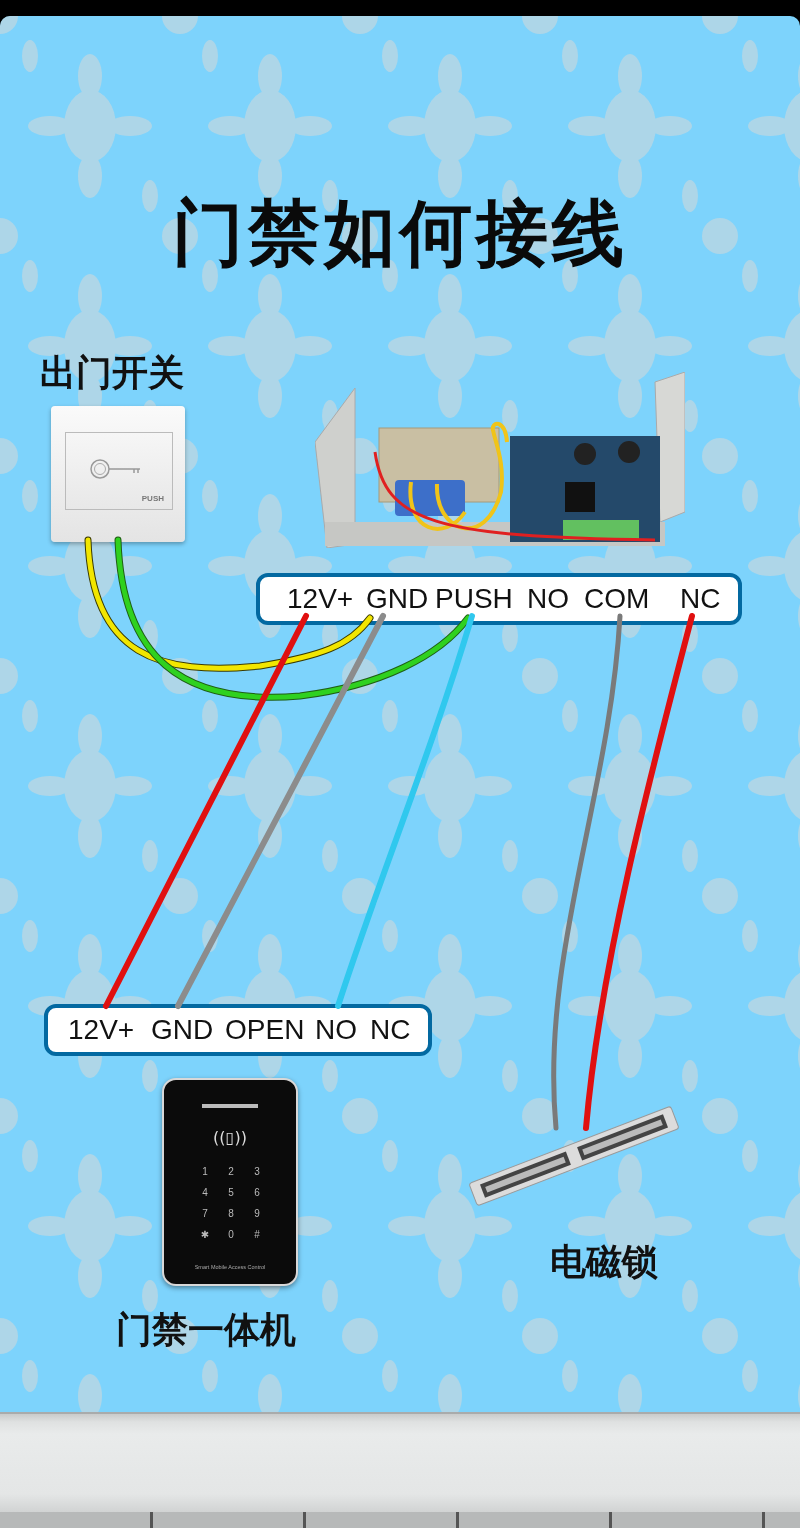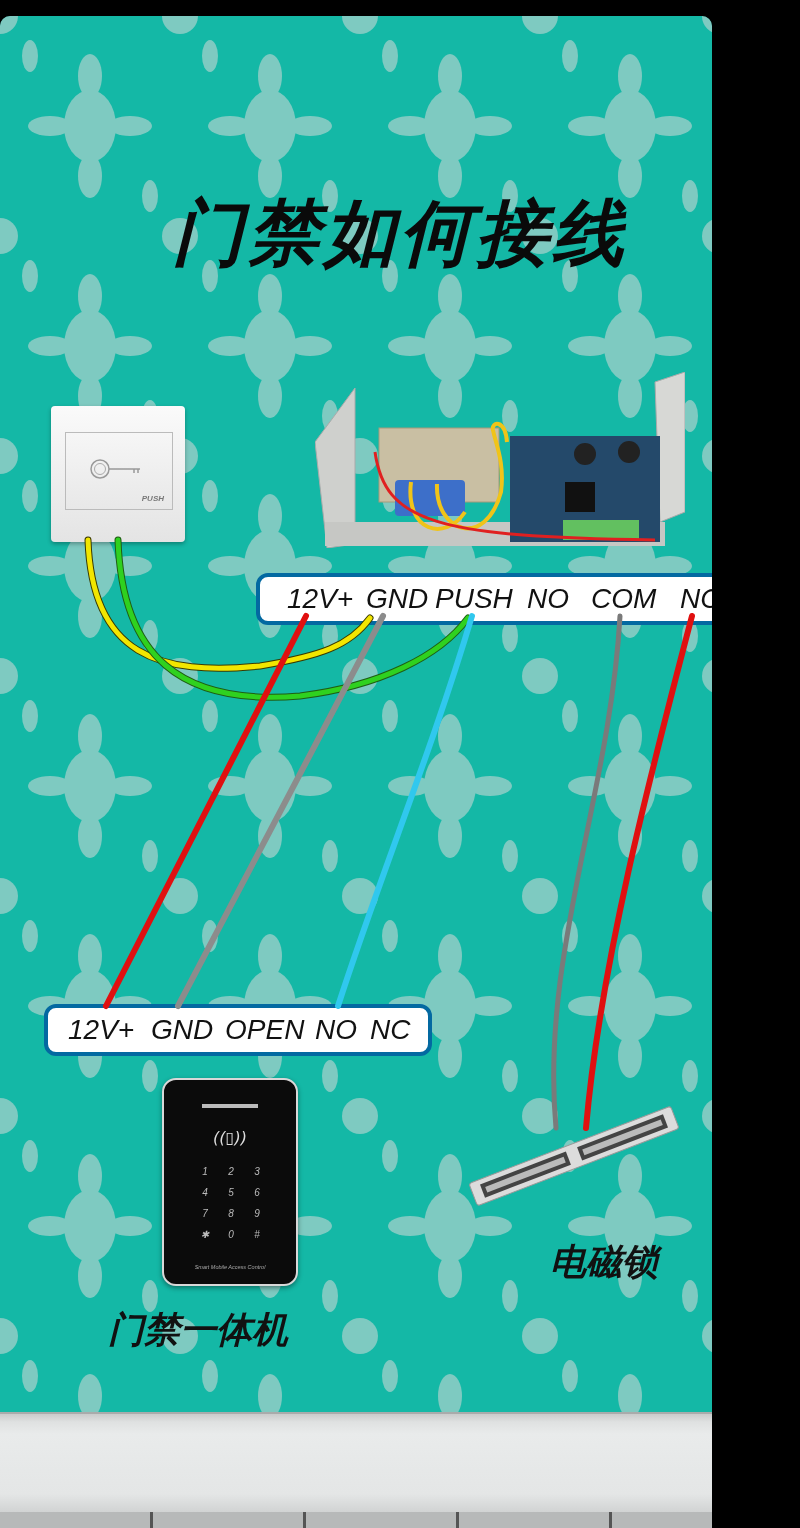--- a/index.html
+++ b/index.html
@@ -1,19 +1,19 @@
 <!DOCTYPE html>
 <html><head>
 <meta charset="utf-8">
 <style>
   html, body { margin:0; padding:0; }
   body { width:800px; height:1528px; background:#000; position:relative; overflow:hidden;
          font-family:"DejaVu Sans", sans-serif; }
-  .stage { position:absolute; left:0; top:16px; width:712px; height:1512px;
-           background:#14b8a6; border-radius:10px 10px 0 0; overflow:hidden;font-style:italic; }
+  .stage { position:absolute; left:0; top:16px; width:800px; height:1512px;
+           background:#7dd3fc; border-radius:10px 10px 0 0; overflow:hidden; }
   .pattern { position:absolute; inset:0; opacity:.55; }
   .title { position:absolute; top:170px; left:0; width:800px; text-align:center;
            font-size:72px; font-weight:bold; color:#0a0a0a; letter-spacing:4px; }
   .lbl { position:absolute; font-size:36px; font-weight:bold; color:#111; white-space:nowrap; }
   .term { position:absolute; background:#fff; border:4px solid #0369a1; border-radius:12px;
           display:flex; align-items:center; font-family:"Liberation Sans", sans-serif;
           font-size:28px; color:#111; box-sizing:border-box; }
   .term span { position:absolute; top:50%; transform:translateY(-50%); white-space:nowrap; }
   svg.wires { position:absolute; left:0; top:0; width:800px; height:1512px; pointer-events:none; }
   .switch { position:absolute; left:51px; top:390px; width:134px; height:136px;
@@ -62,20 +62,21 @@
           <ellipse cx="30" cy="40" rx="8" ry="16"></ellipse>
             <ellipse cx="150" cy="180" rx="8" ry="16"></ellipse>
         </g>
       </pattern>
     </defs>
     <rect width="800" height="1512" fill="url(#dm)"></rect>
   </svg>
 
   <div class="title">门禁如何接线</div>
 
+  <div class="lbl" style="left:40px; top:333px;">出门开关</div>
 
   <div class="switch">
     <div class="plate">
       <svg width="106" height="76">
         <circle cx="34" cy="36" r="9" fill="none" stroke="#999" stroke-width="1.5"></circle>
         <circle cx="34" cy="36" r="5.5" fill="none" stroke="#aaa" stroke-width="1"></circle>
         <path d="M43 36 H74 M68 36 v4 M72 36 v4" stroke="#999" stroke-width="1.5" fill="none"></path>
       </svg>
       <div class="push">PUSH</div>
     </div>
@@ -94,21 +95,21 @@
     <rect x="248" y="148" width="76" height="20" fill="#62c060"></rect>
     <path d="M96 110 C90 160 130 170 150 140 M122 112 C120 160 170 178 186 120 C190 90 180 70 178 58 M178 58 C176 50 190 46 192 70" stroke="#f0c419" stroke-width="4" fill="none"></path>
     <path d="M60 80 C70 150 120 165 340 168" stroke="#e02020" stroke-width="3" fill="none"></path>
   </svg>
 
   <div class="term" style="left:256px; top:557px; width:486px; height:52px;">
     <span style="left:27px;">12V+</span>
     <span style="left:106px;">GND</span>
     <span style="left:175px;">PUSH</span>
     <span style="left:267px;">NO</span>
-    <span style="left:331px;">COM</span>
+    <span style="left:324px;">COM</span>
     <span style="left:420px;">NC</span>
   </div>
 
   <div class="term" style="left:44px; top:988px; width:388px; height:52px;">
     <span style="left:20px;">12V+</span>
     <span style="left:103px;">GND</span>
     <span style="left:177px;">OPEN</span>
     <span style="left:267px;">NO</span>
     <span style="left:322px;">NC</span>
   </div>
@@ -139,21 +140,21 @@
       <span>6</span>
       <span>7</span>
       <span>8</span>
       <span>9</span>
       <span>✱</span>
       <span>0</span>
       <span>#</span>
     </div>
     <div class="brand">Smart Mobile Access Control</div>
   </div>
-  <div class="lbl" style="left:108px; top:1290px;">门禁一体机</div>
+  <div class="lbl" style="left:116px; top:1290px;">门禁一体机</div>
 
   <svg style="position:absolute; left:462px; top:1078px;" width="224" height="124">
     <g transform="rotate(-21 112 62)">
       <rect x="4" y="50" width="216" height="24" rx="3" fill="#dcdcdc" stroke="#999"></rect>
       <rect x="14" y="55" width="92" height="14" fill="#444"></rect>
       <rect x="118" y="55" width="92" height="14" fill="#444"></rect>
       <rect x="18" y="59" width="84" height="6" fill="#bbb"></rect>
       <rect x="122" y="59" width="84" height="6" fill="#bbb"></rect>
     </g>
   </svg>

